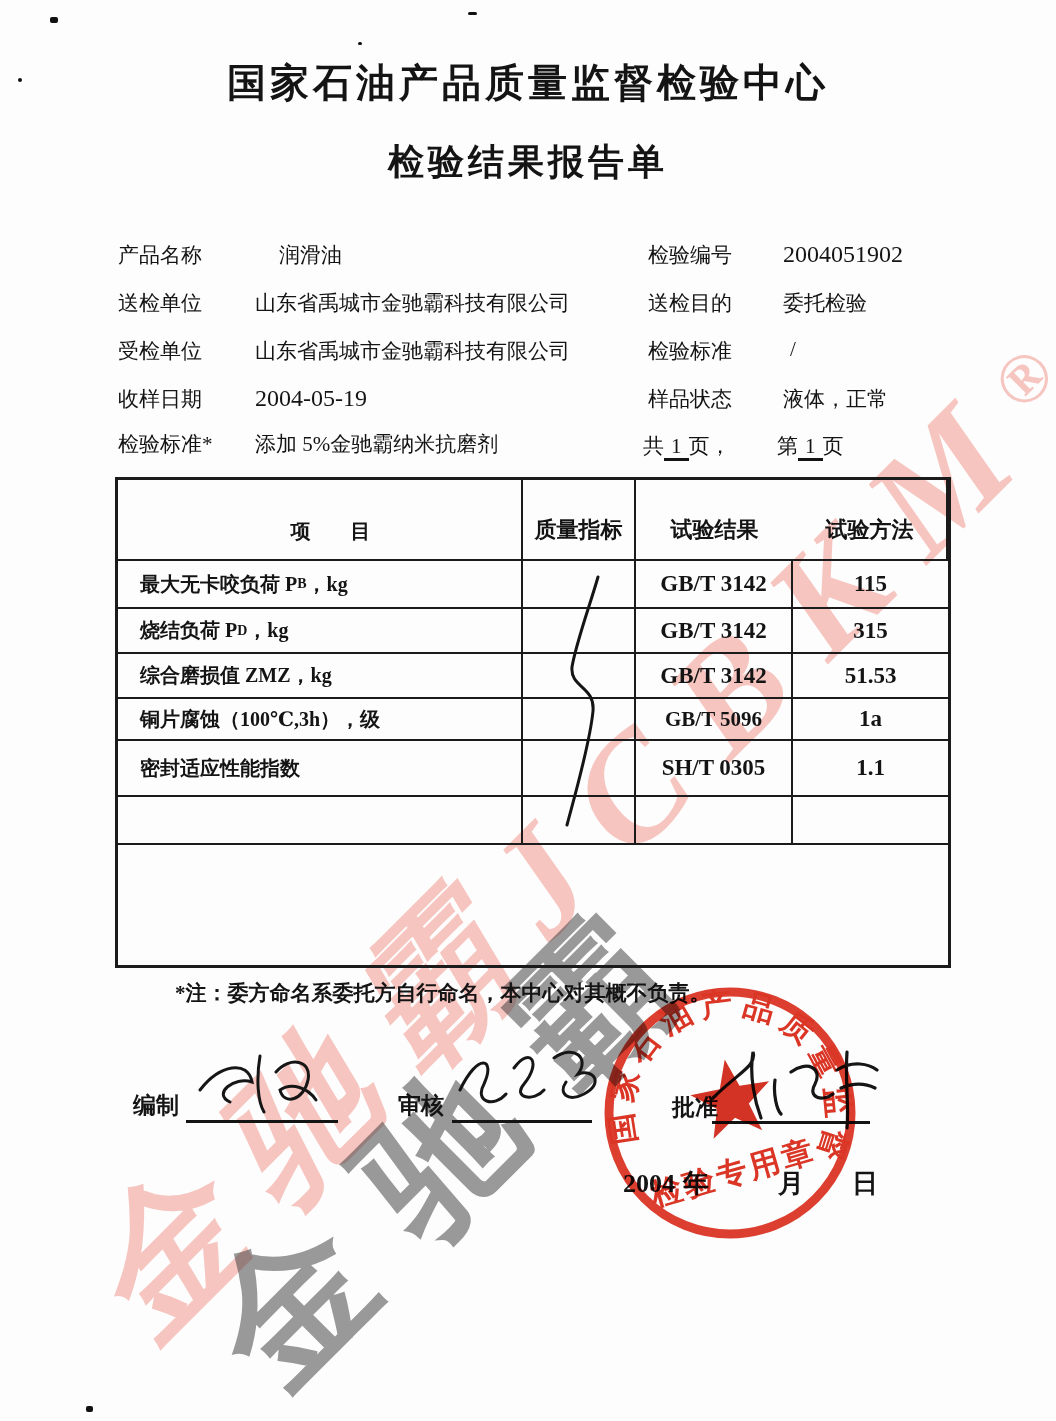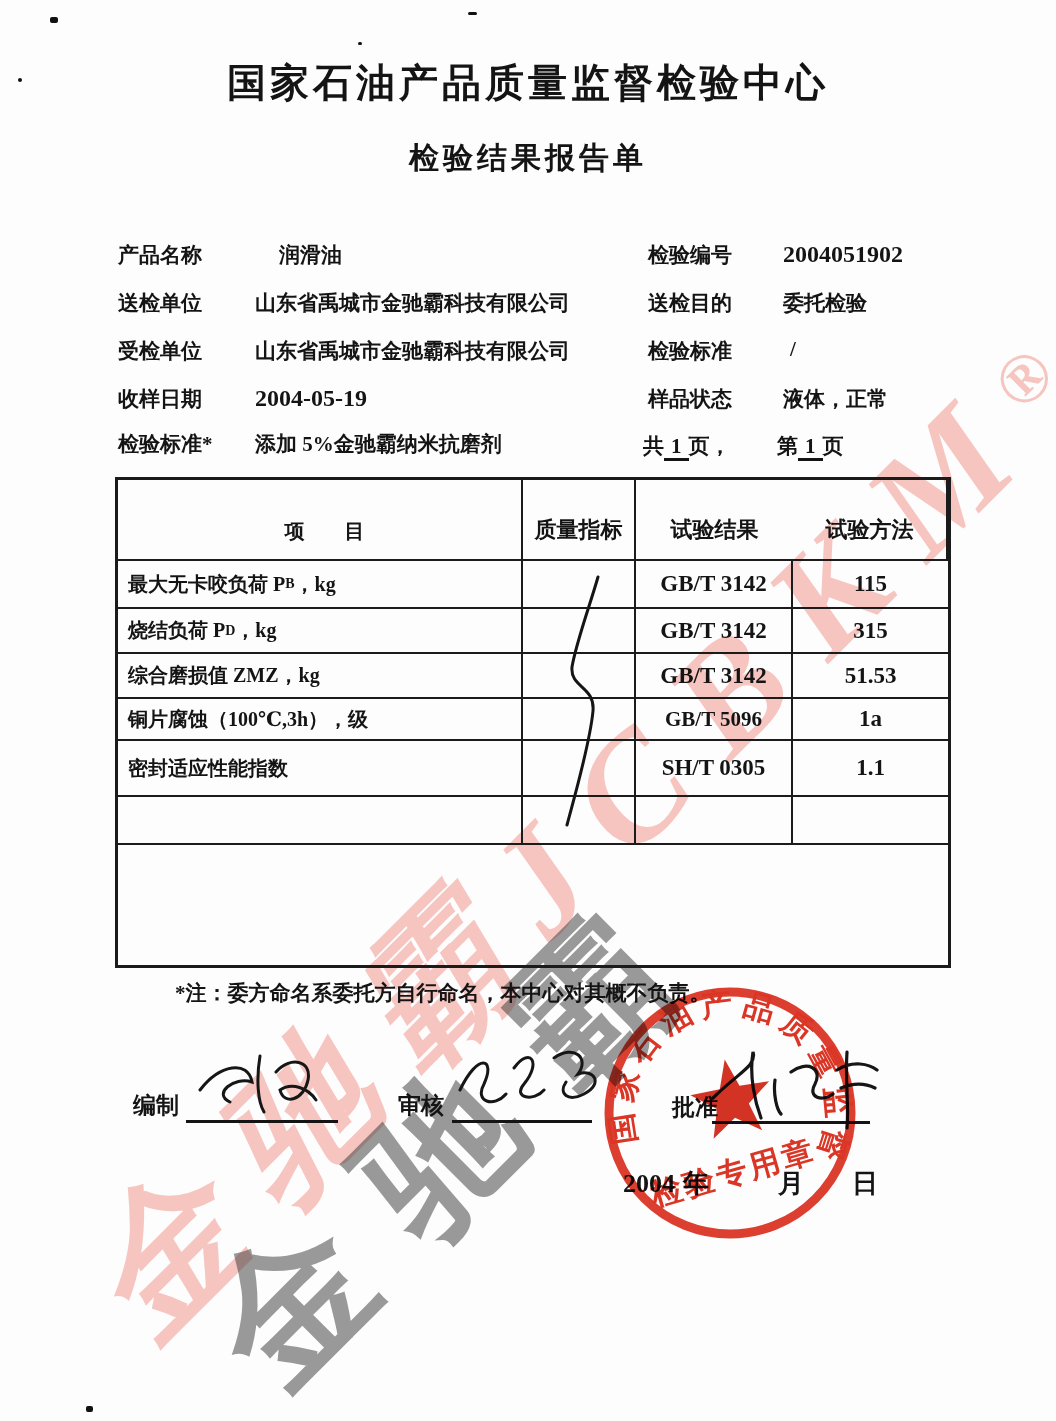--- a/index.html
+++ b/index.html
@@ -19,39 +19,39 @@
     font-family:"Liberation Serif","DejaVu Serif",serif;font-style:italic;
   }
   .wm-pink .reg{font-size:70px;vertical-align:40px;letter-spacing:0;}
   .wm-grey{
     left:165px;top:1285px;font-size:155px;letter-spacing:55px;
     color:rgba(62,62,62,0.52);
     transform:rotate(-45deg);transform-origin:0 0;
   }
   
   .title1{left:0;top:56px;width:1056px;text-align:center;font-size:39px;font-weight:bold;letter-spacing:4px;z-index:1;}
-  .title2{left:0;top:138px;width:1056px;text-align:center;font-size:30px;font-weight:bold;letter-spacing:4px;z-index:1;}
-  
-  .lbl,.val{position:absolute;font-size:21px;font-weight:bold;white-space:nowrap;z-index:1;}
+  .title2{left:0;top:138px;width:1056px;text-align:center;font-size:36px;font-weight:bold;letter-spacing:4px;z-index:1;}
+  
+  .lbl,.val{position:absolute;font-size:21px;font-weight:normal;white-space:nowrap;z-index:1;}
   .num-underline{border-bottom:3px solid #141414;padding:0 7px;}
   
   .rtable{
     position:absolute;left:115px;top:477px;z-index:1;
     display:grid;
     grid-template-columns:405px 113px 157px 155px;
     grid-template-rows:81px 48px 45px 45px 42px 56px 48px 120px;
     border:3px solid #1b1b1b;
     background:transparent;
   }
   .cell{border-right:2px solid #1b1b1b;border-bottom:2px solid #1b1b1b;
         font-weight:bold;display:flex;align-items:center;justify-content:center;
         font-size:21px;}
   .cell.c4{border-right:none;}
   .cell.hdr{align-items:flex-end;padding-bottom:14px;font-size:22px;}
-  .cell.item{justify-content:flex-start;padding-left:10px;font-size:20px;text-align:left;}
+  .cell.item{justify-content:flex-start;padding-left:22px;font-size:20px;text-align:left;}
   .cell.latin{font-size:23px;}
   .cell sub{font-size:14px;}
   .comment-row{grid-column:1/5;border:none;display:block;padding:42px 0 0 13px;font-size:22px;font-weight:bold;}
   
   .curve-svg{position:absolute;left:520px;top:555px;z-index:2;}
   
   .note{left:175px;top:979px;font-size:21px;font-weight:bold;z-index:1;}
   .siglabel{position:absolute;font-size:23px;font-weight:bold;z-index:1;}
   .sigline{position:absolute;height:3px;background:#141414;z-index:1;}
   .sig-svg{position:absolute;z-index:1;}

